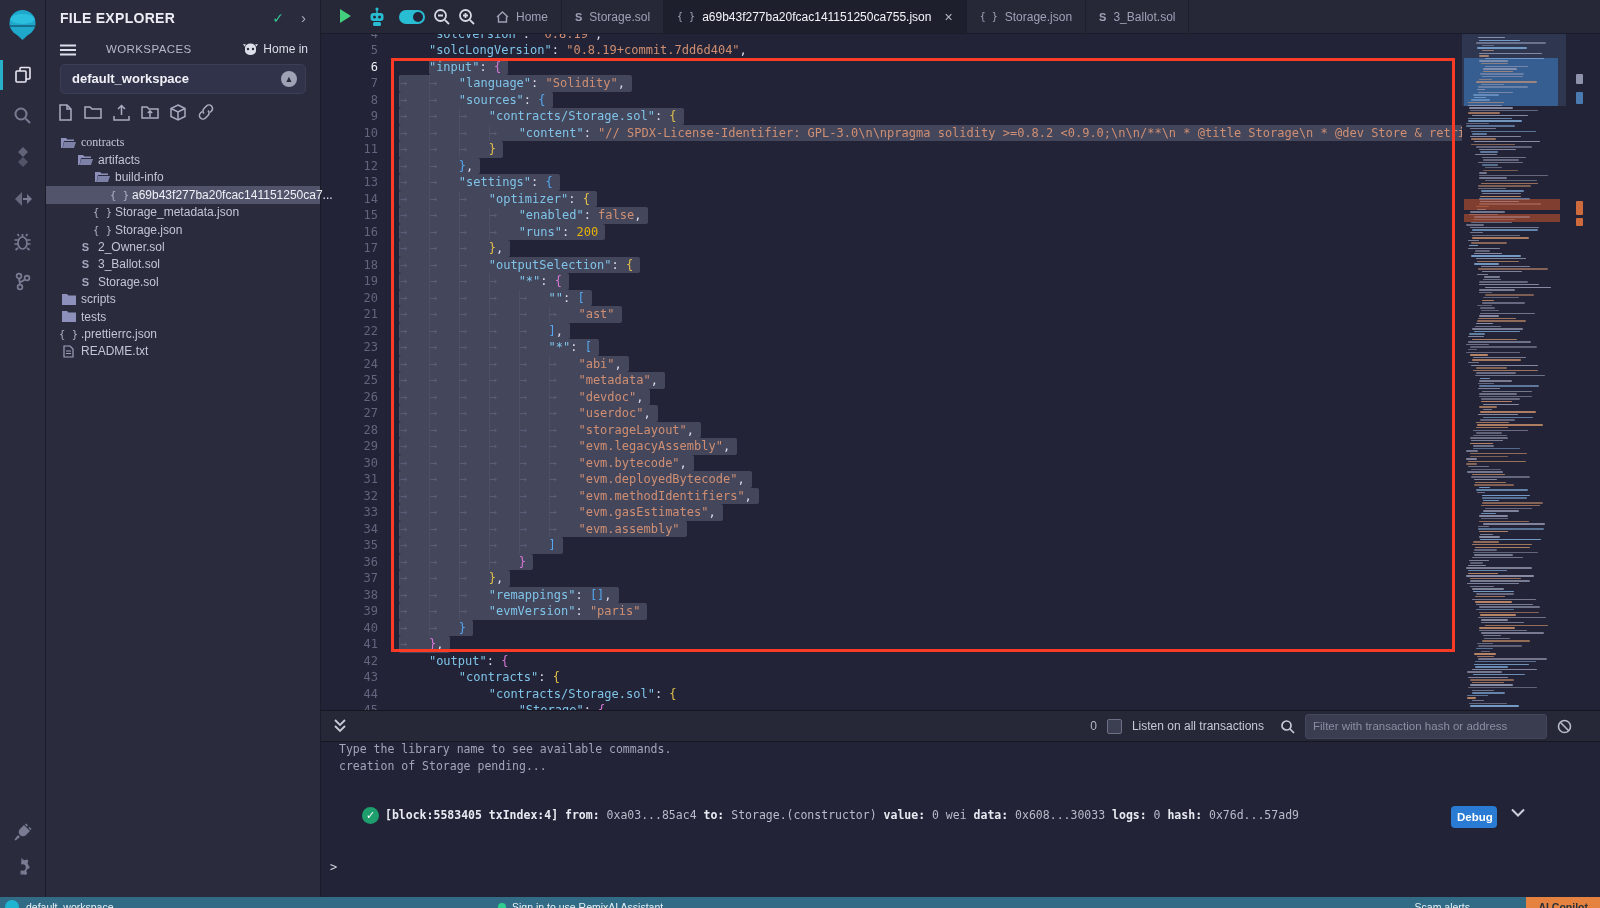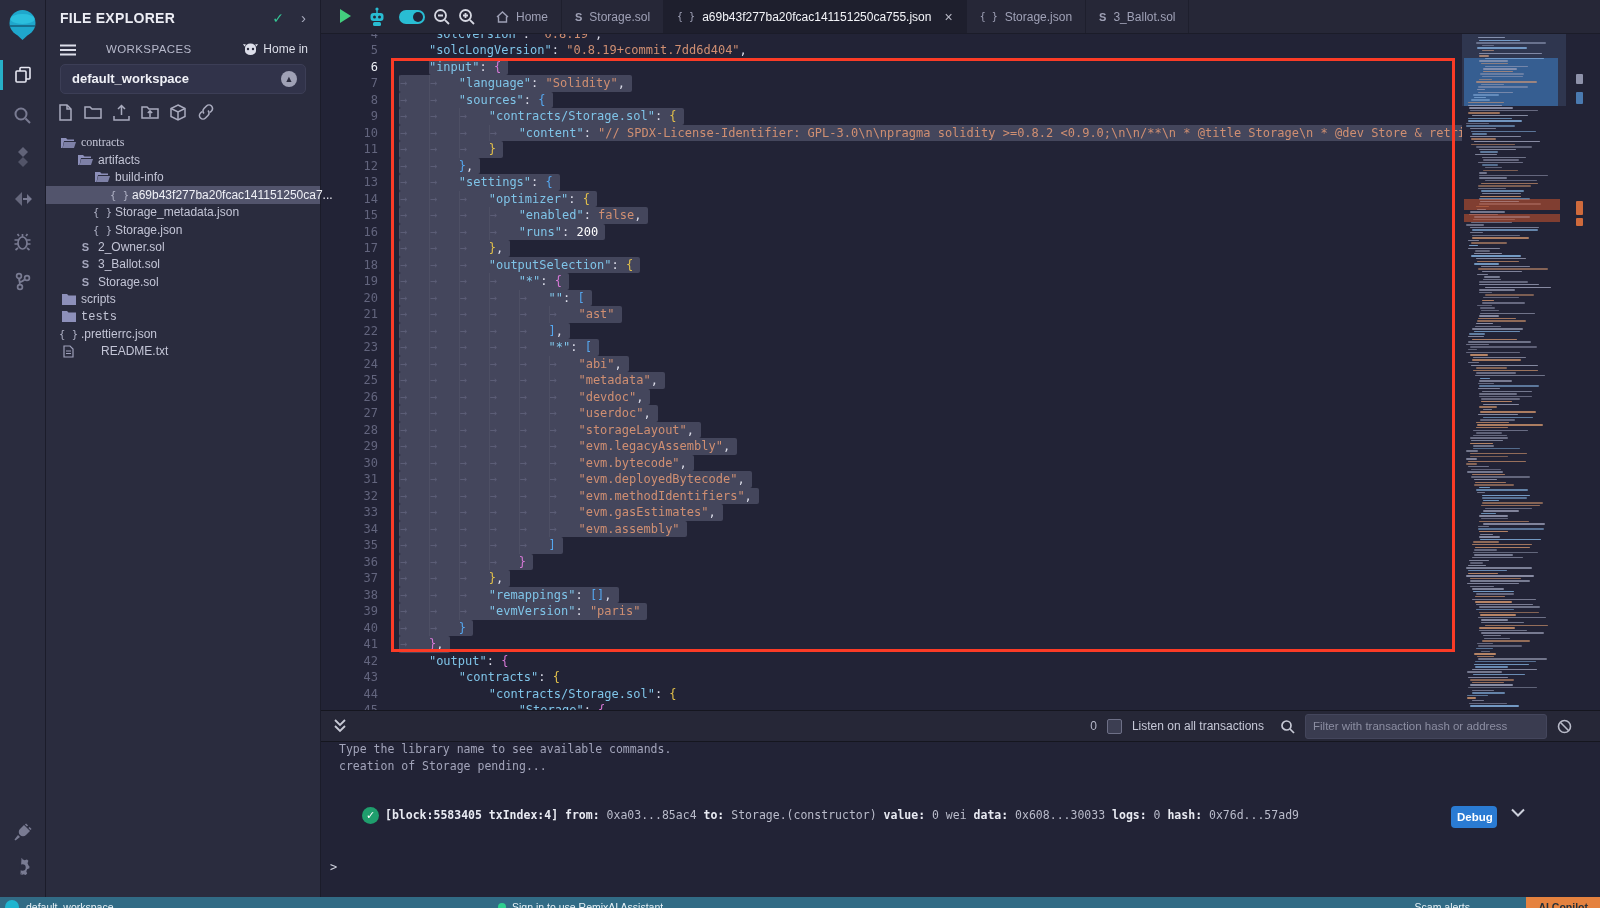--- a/index.html
+++ b/index.html
@@ -61,21 +61,21 @@
 
   
   #editor{position:absolute;left:0;top:34px;width:1280px;height:676px;background:#222336;overflow:hidden;}
   .line{position:absolute;left:0;right:0;height:16.5px;line-height:16.5px;font-size:12px;}
   .ln{position:absolute;left:0;width:58px;text-align:right;color:#63657e;font-family:"DejaVu Sans Mono",monospace;}
   .ln.cur{color:#eef0f6;}
   .ct{position:absolute;left:79px;top:0;white-space:pre;font-family:"DejaVu Sans Mono",monospace;}
   .ind{display:inline-block;width:28.92px;color:#5b5d76;border-left:1px solid rgba(255,255,255,0.05);}
   .selbg{display:inline-block;white-space:pre;background:#44465c;padding-right:7px;border-radius:2px;}
   .tk-k{color:#7fc4e8;} .tk-p{color:#dddeea;} .tk-s{color:#d08f72;}
-  .tk-n{color:#ffffff;} .tk-kw{color:#d08f72;margin-top:48px;}
+  .tk-n{color:#eab308;} .tk-kw{color:#d08f72;margin-top:48px;}
   .tk-b1{color:#e2c04a;} .tk-b2{color:#d678d6;} .tk-b3{color:#55a7ef;}
   #redrect{position:absolute;left:71px;top:24px;width:1064px;height:594px;border:3px solid #fb3b26;
            box-sizing:border-box;z-index:6;pointer-events:none;}
   #minimap{position:absolute;left:1142px;top:0;width:104px;height:676px;background:#222336;z-index:5;cursor:pointer;}
   .mrow{position:absolute;height:1.4px;border-radius:1px;}
   #mm-sel{position:absolute;left:2px;top:24px;width:94px;height:48px;background:#2c5b91;opacity:.85;}
   #mm-vp{position:absolute;left:0;top:0;width:104px;height:72px;background:rgba(125,165,225,.15);}
   #ruler{position:absolute;left:1246px;top:0;width:34px;height:676px;background:#222336;z-index:5;}
   .rmark{position:absolute;left:10px;width:7px;border-radius:1px;}
 
@@ -300,33 +300,33 @@
         <span>Storage.sol</span>
       </div>
       <div class="trow" style="padding-left: 14px;">
         <span class="tic folder">
           <svg width="14" height="11" viewBox="0 0 14 11" fill="#8d90ba">
             <path d="M0 0 h5 l1.5 1.5 H14 V11 H0 Z"></path>
           </svg>
         </span>
         <span>scripts</span>
       </div>
-      <div class="trow" style="padding-left: 14px; font-family: Liberation Mono, monospace;">
+      <div class="trow" style="padding-left: 14px;">
         <span class="tic folder">
           <svg width="14" height="11" viewBox="0 0 14 11" fill="#8d90ba">
             <path d="M0 0 h5 l1.5 1.5 H14 V11 H0 Z"></path>
           </svg>
         </span>
         <span>tests</span>
       </div>
       <div class="trow" style="padding-left: 14px;">
         <span class="tic json">{ }</span>
         <span>.prettierrc.json</span>
       </div>
-      <div class="trow" style="padding-left: 14px; gap: 20px;">
+      <div class="trow" style="padding-left: 14px;">
         <span class="tic file">
           <svg width="11" height="13" viewBox="0 0 11 13" fill="none" stroke="#9ea0ba" stroke-width="1.2">
             <path d="M1 1 h6 l3 3 v8 h-9 z"></path>
             <path d="M3 6 h5 M3 8.5 h5"></path>
           </svg>
         </span>
         <span>README.txt</span>
       </div>
     </div>
 </div>

